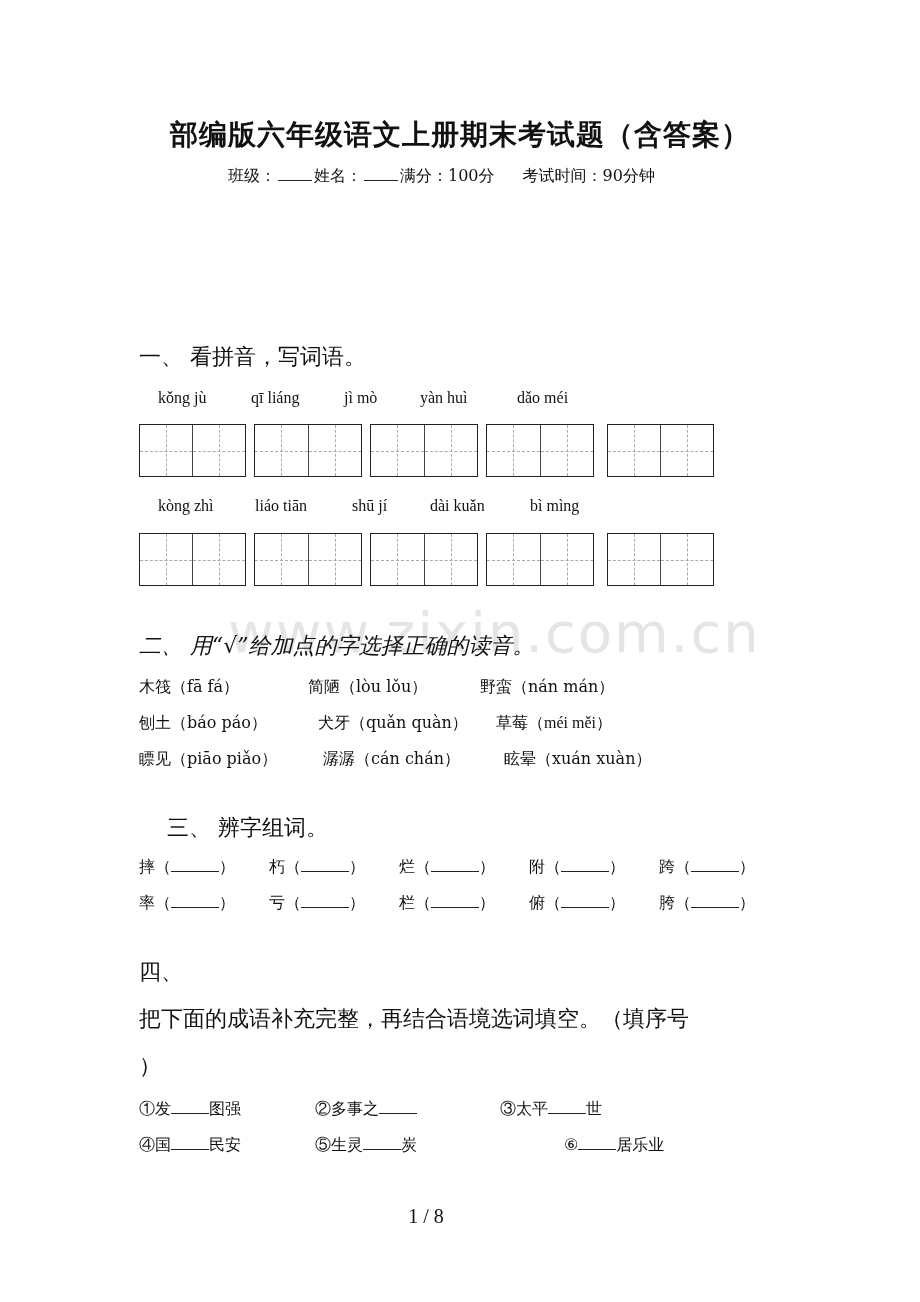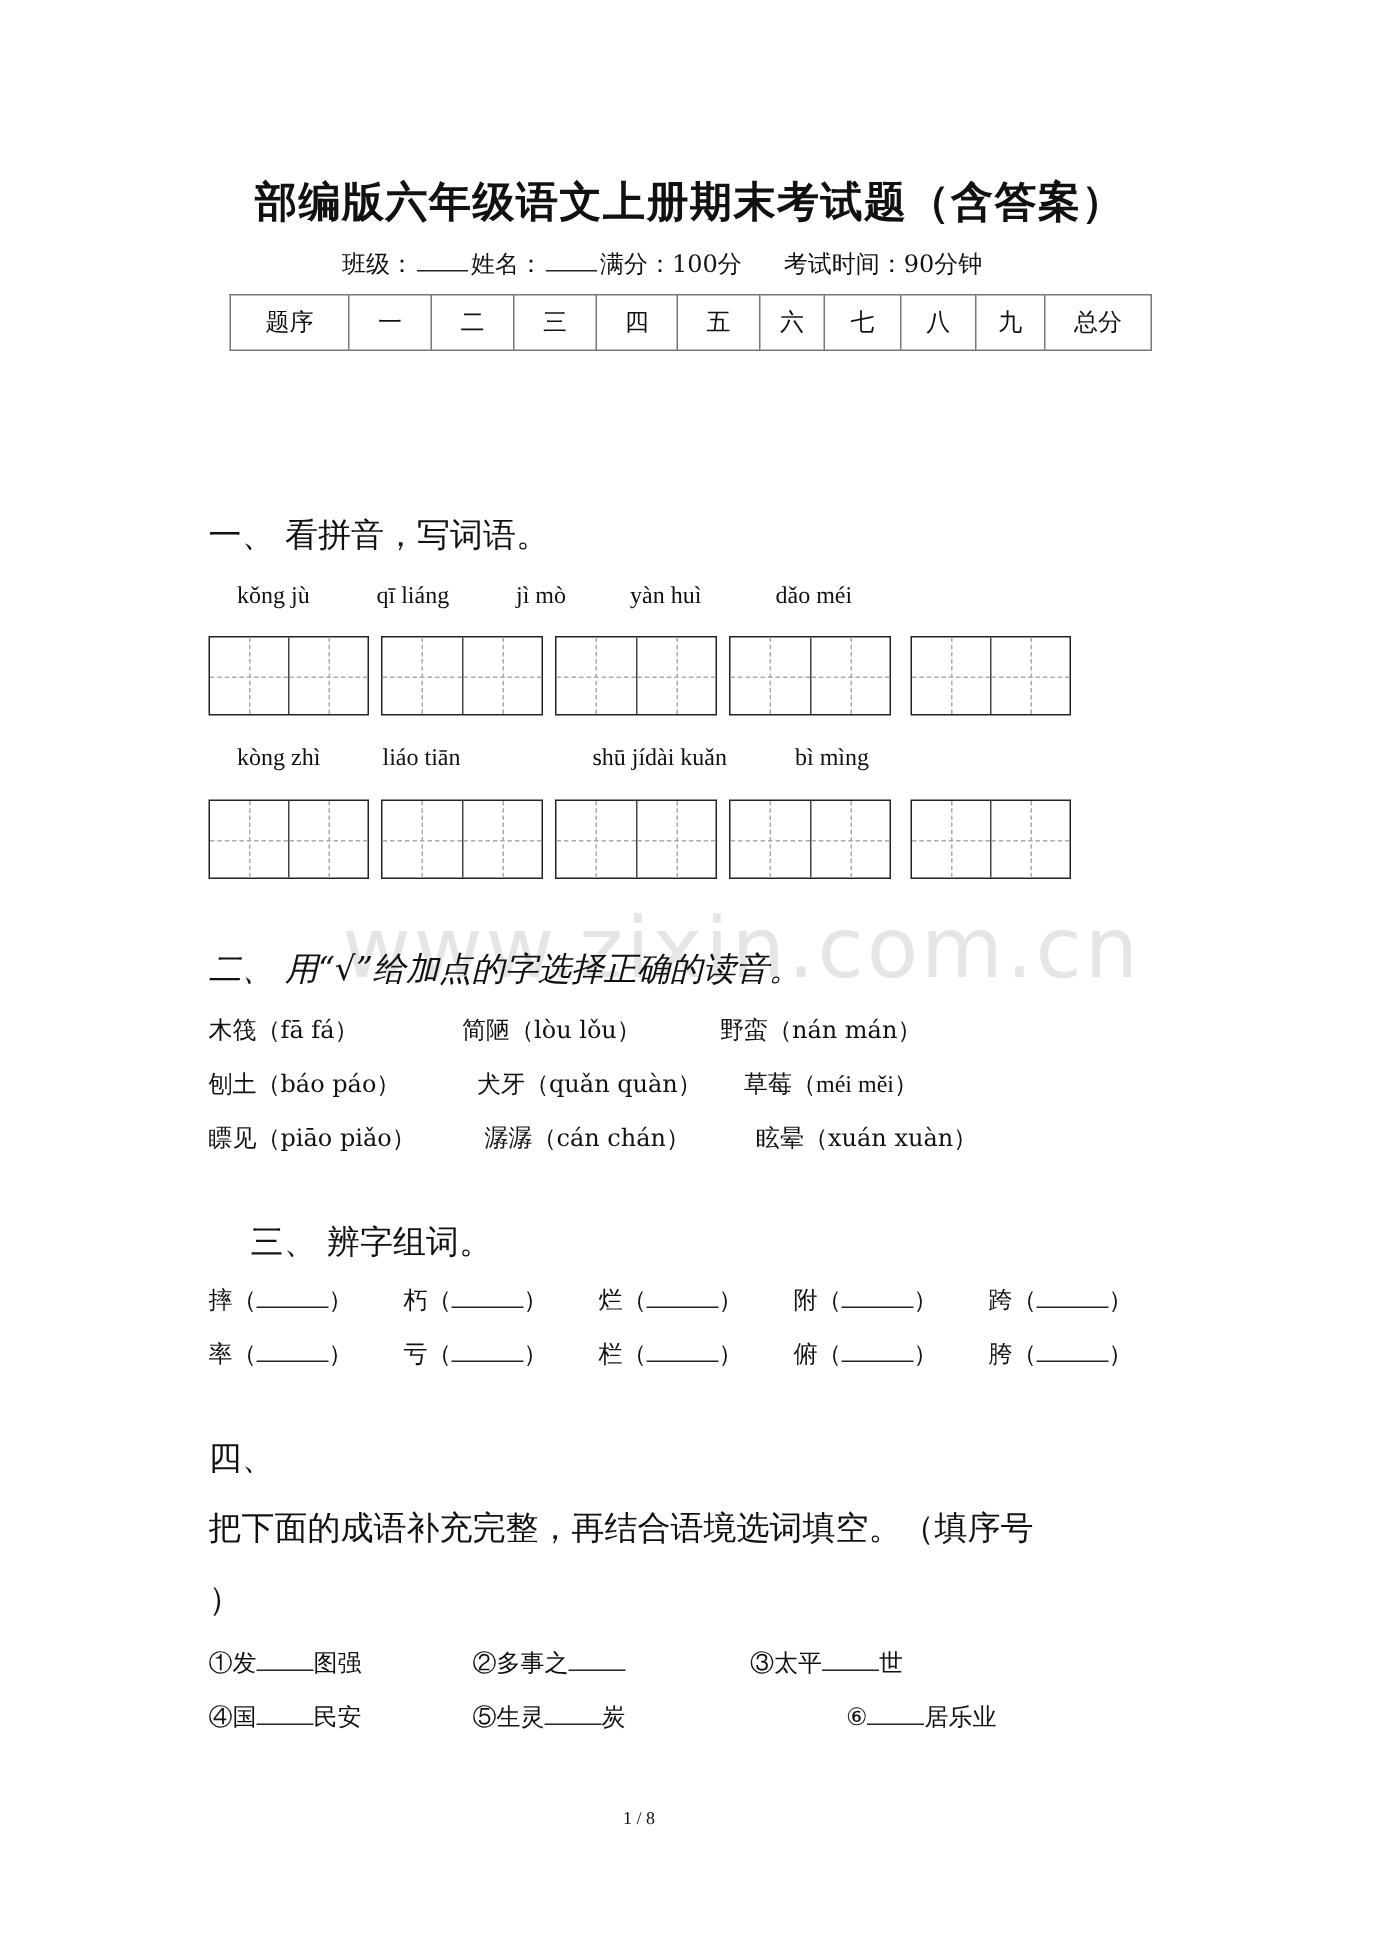--- a/index.html
+++ b/index.html
@@ -15,45 +15,32 @@
   .pinyin { font-size: 16px; font-family: "Liberation Serif", serif; }
   .grid-box { position: absolute; height: 53px; border: 1.5px solid #222; box-sizing: border-box; display: flex; }
   .grid-cell { flex: 1; position: relative; }
   .grid-cell + .grid-cell { border-left: 1.5px solid #444; }
   .grid-cell::before { content: ""; position: absolute; left: 50%; top: 0; bottom: 0; border-left: 1px dashed #aaa; }
   .grid-cell::after { content: ""; position: absolute; top: 50%; left: 0; right: 0; border-top: 1px dashed #aaa; }
   .line-text { font-size: 16px; }
   .watermark { left: 228px; top: 600px; font-family: "DejaVu Sans", sans-serif; font-size: 56px; color: rgba(180,180,180,0.35); letter-spacing: 2px; }
   .blank-u { display: inline-block; border-bottom: 1px solid #222; height: 14px; }
   .paren-item { position: absolute; font-size: 16px; }
-  .page-num { left: 0; width: 852px; text-align: center; top: 1205px; font-size: 12px; font-family: "Liberation Serif", serif; }
+  .page-num { left: 0; width: 852px; text-align: center; top: 1205px; font-size: 20px; font-family: "Liberation Serif", serif; }
 </style>
 </head>
 <body>
 
 <div class="abs title">部编版六年级语文上册期末考试题（含答案）</div>
 <div class="abs subtitle">
   <span>班级：</span><span class="blank"></span><span>姓名：</span><span class="blank"></span><span>满分：100分</span><span style="display:inline-block;width:28px"></span><span>考试时间：90分钟</span>
 </div>
 
 <table class="score">
   <tbody>
-      <tr>
-    <td style="width:78px">题序</td>
-    <td style="width:54px">一</td>
-    <td style="width:54px">二</td>
-    <td style="width:54px">三</td>
-    <td style="width:53px">四</td>
-    <td style="width:54px">五</td>
-    <td style="width:42px">六</td>
-    <td style="width:50px">七</td>
-    <td style="width:49px">八</td>
-    <td style="width:45px">九</td>
-    <td style="width:70px">总分</td>
-  </tr>
 </tbody>
   </table>
 
 <div class="abs watermark">www.zixin.com.cn</div>
 
 <div class="abs sec-title" style="left:139px;top:342px;">一、  看拼音，写词语。</div>
 
 <div class="abs pinyin" style="left:158px;top:389px;text-align:right;">kǒng jù</div>
 <div class="abs pinyin" style="left:251px;top:389px;">qī liáng</div>
 <div class="abs pinyin" style="left:344px;top:389px;">jì mò</div>
@@ -76,21 +63,21 @@
     <div class="grid-cell"></div>
     <div class="grid-cell"></div>
   </div>
 <div class="grid-box" style="left:607px;top:424px;width:107px;">
     <div class="grid-cell"></div>
     <div class="grid-cell"></div>
   </div>
 
 <div class="abs pinyin" style="left:158px;top:497px;">kòng zhì</div>
 <div class="abs pinyin" style="left:255px;top:497px;">liáo tiān</div>
-<div class="abs pinyin" style="left:352px;top:497px;margin-left:43px;">shū jí</div>
+<div class="abs pinyin" style="left:352px;top:497px;">shū jí</div>
 <div class="abs pinyin" style="left:430px;top:497px;">dài kuǎn</div>
 <div class="abs pinyin" style="left:530px;top:497px;">bì mìng</div>
 
 <div class="grid-box" style="left:139px;top:533px;width:107px;">
     <div class="grid-cell"></div>
     <div class="grid-cell"></div>
   </div>
 <div class="grid-box" style="left:254px;top:533px;width:108px;">
     <div class="grid-cell"></div>
     <div class="grid-cell"></div>

